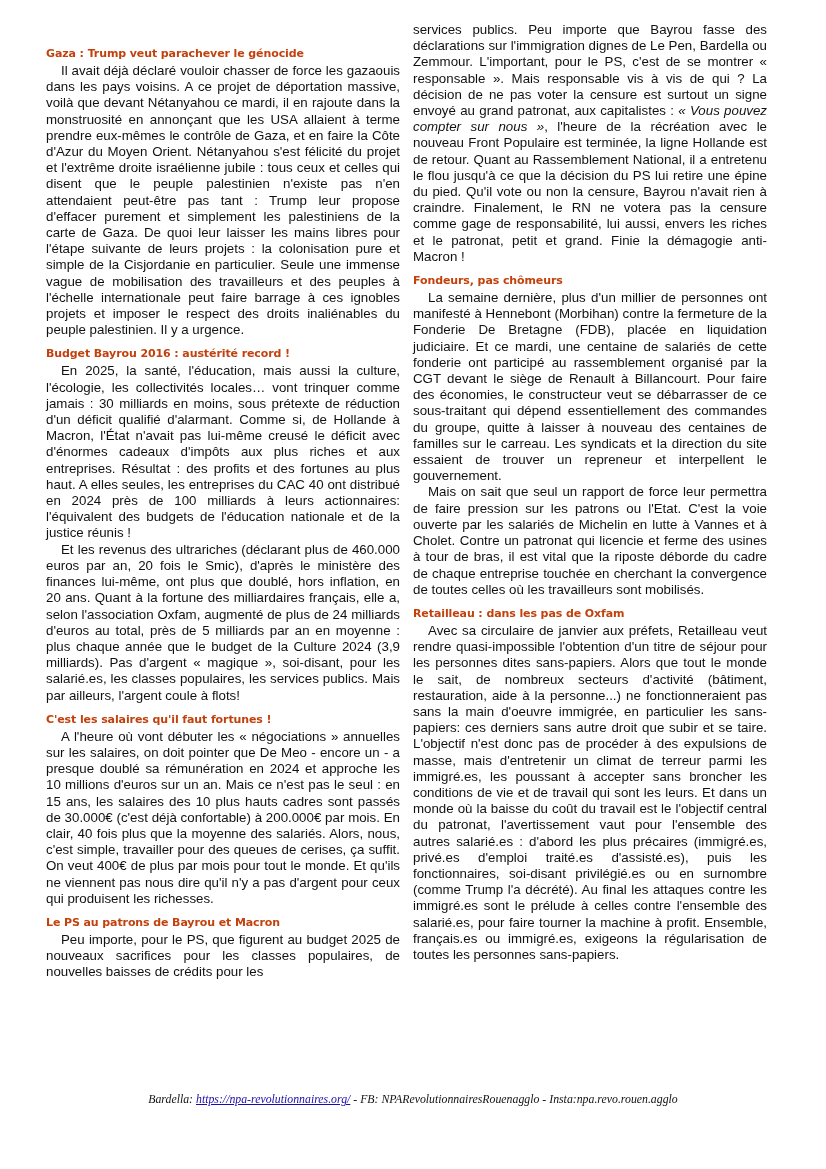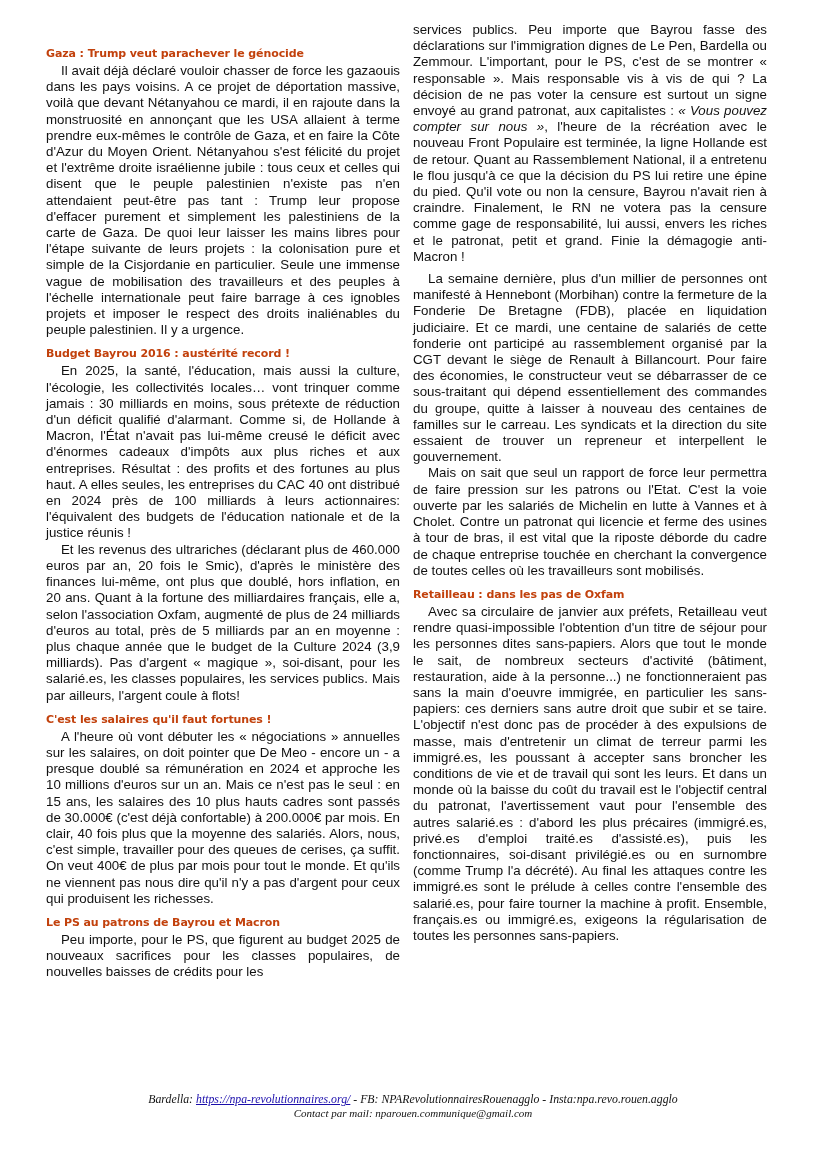--- a/index.html
+++ b/index.html
@@ -48,26 +48,26 @@
       <h2 class="headline">Le PS au patrons de Bayrou et Macron</h2>
       <p class="para">Peu importe, pour le PS, que figurent au budget 2025 de nouveaux sacrifices pour les classes populaires, de nouvelles baisses de crédits pour les</p>
     </div>
   </div>
 
   <div class="col col-right">
     <div class="article">
       <p class="para" style="text-indent:0"><span>services publics. Peu importe que Bayrou fasse des déclarations sur l'immigration dignes de Le Pen, Bardella ou Zemmour. L'important, pour le PS, c'est de se montrer « responsable ». Mais responsable vis à vis de qui ? La décision de ne pas voter la censure est surtout un signe envoyé au grand patronat, aux capitalistes :  </span><em>« Vous pouvez compter sur nous »</em><span>, l'heure de la récréation avec le nouveau Front Populaire est terminée, la ligne Hollande est de retour. Quant au Rassemblement National, il a entretenu le flou jusqu'à ce que la décision du PS lui retire une épine du pied. Qu'il vote ou non la censure, Bayrou n'avait rien à craindre. Finalement, le RN ne votera pas la censure comme gage de responsabilité, lui aussi, envers les riches et le patronat, petit et grand. Finie la démagogie anti-Macron !</span></p>
     </div>
     <div class="article">
+      <h2 class="headline">Fondeurs, pas chômeurs</h2>
       <p class="para">La semaine dernière, plus d'un millier de personnes ont manifesté à Hennebont (Morbihan) contre la fermeture de la Fonderie De Bretagne (FDB), placée en liquidation judiciaire. Et ce mardi, une centaine de salariés de cette fonderie ont participé au rassemblement organisé par la CGT devant le siège de Renault à Billancourt. Pour faire des économies, le constructeur veut se débarrasser de ce sous-traitant qui dépend essentiellement des commandes du groupe, quitte à laisser à nouveau des centaines de familles sur le carreau. Les syndicats et la direction du site essaient de trouver un repreneur et interpellent le gouvernement.</p>
       <p class="para">Mais on sait que seul un rapport de force leur permettra de faire pression sur les patrons ou l'Etat. C'est la voie ouverte par les salariés de Michelin en lutte à Vannes et à Cholet. Contre un patronat qui licencie et ferme des usines à tour de bras, il est vital que la riposte déborde du cadre de chaque entreprise touchée en cherchant la convergence de toutes celles où les travailleurs sont mobilisés.</p>
     </div>
     <div class="article">
       <h2 class="headline">Retailleau : dans les pas de Oxfam</h2>
       <p class="para">Avec sa circulaire de janvier aux préfets, Retailleau veut rendre quasi-impossible l'obtention d'un titre de séjour pour les personnes dites sans-papiers. Alors que tout le monde le sait, de nombreux secteurs d'activité (bâtiment, restauration, aide à la personne...) ne fonctionneraient pas sans la main d'oeuvre immigrée, en particulier les sans-papiers: ces derniers sans autre droit que subir et se taire. L'objectif n'est donc pas de procéder à des expulsions de masse, mais d'entretenir un climat de terreur parmi les immigré.es, les poussant à accepter sans broncher les conditions de vie et de travail qui sont les leurs. Et dans un monde où la baisse du coût du travail est le l'objectif central du patronat, l'avertissement vaut pour l'ensemble des autres salarié.es : d'abord les plus précaires (immigré.es, privé.es d'emploi traité.es d'assisté.es), puis les fonctionnaires, soi-disant privilégié.es ou en surnombre (comme Trump l'a décrété). Au final les attaques contre les immigré.es sont le prélude à celles contre l'ensemble des salarié.es, pour faire tourner la machine à profit. Ensemble, français.es ou immigré.es, exigeons la régularisation de toutes les personnes sans-papiers.</p>
     </div>
   </div>
 </div>
 
 <div class="footer">
   <div><span>Bardella: </span><a>https://npa-revolutionnaires.org/</a><span> - FB: NPARevolutionnairesRouenagglo - Insta:npa.revo.rouen.agglo</span></div>
-  <div class="line2">Contact par mail: nparouen.communique@gmail.com</div>
 </div>
 
 </body></html>

